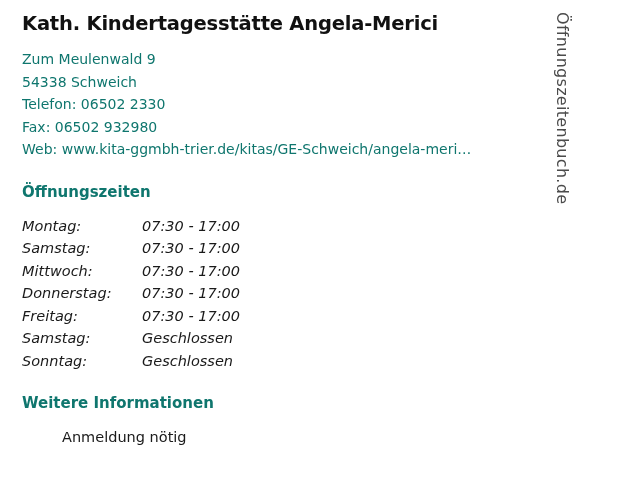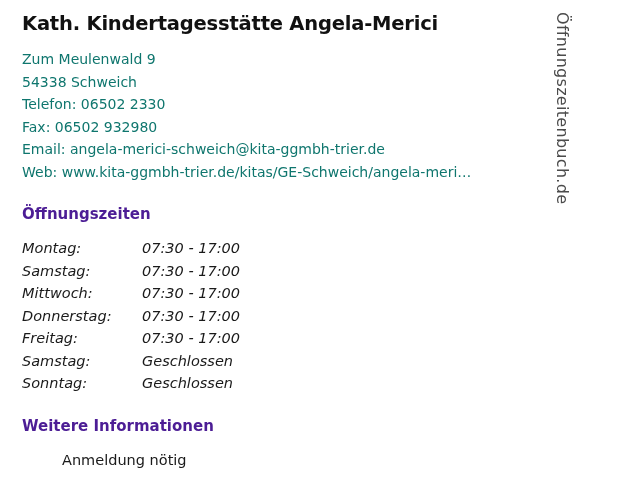--- a/index.html
+++ b/index.html
@@ -45,21 +45,21 @@
     white-space: nowrap;
     overflow: hidden;
     text-overflow: ellipsis;
     max-width: 560px;
   }
   .section-heading {
     font-size: 15px;
     font-weight: bold;
     margin-top: 22px;
     margin-bottom: 14px;
-    color: #4c1d95;
+    color: #0f766e;
   }
   table.hours {
     border-collapse: collapse;
     font-size: 14.5px;
     line-height: 22.5px;
   }
   table.hours td {
     padding: 0;
     vertical-align: top;
     color: #1a1a1a;
@@ -103,21 +103,20 @@
 
   <div class="content">
 
     <h1 class="title">Kath. Kindertagesstätte Angela-Merici</h1>
 
     <div class="address-block">
       <div class="address-line">Zum Meulenwald 9</div>
       <div class="address-line">54338 Schweich</div>
       <div class="address-line">Telefon: 06502 2330</div>
       <div class="address-line">Fax: 06502 932980</div>
-      <div class="address-line">Email: angela-merici-schweich@kita-ggmbh-trier.de</div>
       <div class="address-line">Web: www.kita-ggmbh-trier.de/kitas/GE-Schweich/angela-meri…</div>
     </div>
 
     <h2 class="section-heading">Öffnungszeiten</h2>
 
     <table class="hours">
       <tbody>
         <tr>
           <td class="day">Montag:</td>
           <td class="time">07:30 - 17:00</td>

